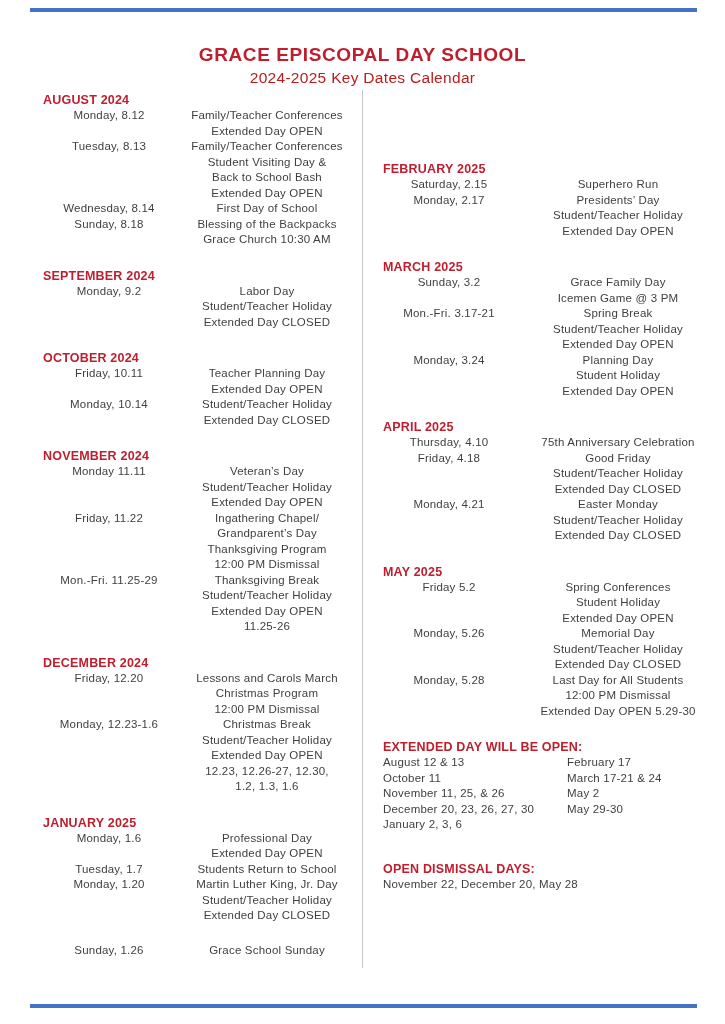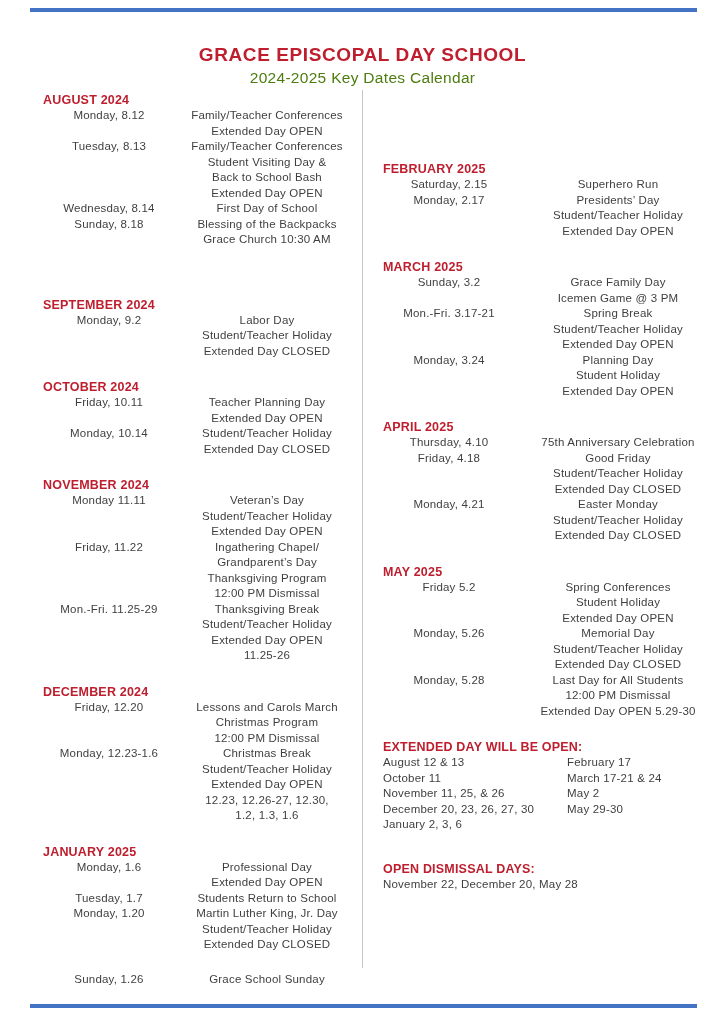--- a/index.html
+++ b/index.html
@@ -13,31 +13,31 @@
   .bar { position: absolute; left: 30px; width: 667px; height: 4px; background: var(--blue, #4472C4); }
   .bar.top { top: 8px; }
   .bar.bottom { top: 1004px; }
 
   .title {
     position: absolute; top: 44px; left: 0; right: 0; text-align: center;
     color: var(--red, #BE1E2D); font-weight: bold; font-size: 19px; letter-spacing: 0.6px;
   }
   .subtitle {
     position: absolute; top: 69px; left: 0; right: 0; text-align: center;
-    color: #4d7c0f; font-size: 15.5px; letter-spacing: 0.3px;
+    color: #b91c1c; font-size: 15.5px; letter-spacing: 0.3px;
   }
 
   .divider { position: absolute; left: 362px; top: 90px; width: 1px; height: 878px; background: var(--gray, #C6C6C6); }
 
   .col { position: absolute; font-size: 11.5px; line-height: 15.5px; color: var(--text, #3F3F3F); letter-spacing: 0.2px; }
   .col-left  { left: 43px;  top: 92px;  width: 316px; }
   .col-right { left: 383px; top: 161px; width: 338px; }
 
   .month { margin-bottom: 20px; }
-  .col-left .month:first-child { margin-bottom: 49px; }
+  .col-left .month:first-child { margin-bottom: 20px; }
   .month-heading, .section-heading {
     color: var(--red, #BE1E2D); font-weight: bold; font-size: 12.5px; line-height: 16px; letter-spacing: 0.2px;
   }
   .entry { display: flex; align-items: flex-start; text-align: center; }
   .entry.gap-before { margin-top: 19px; }
   .entry-date { width: 132px; flex: 0 0 132px; }
   .entry-desc { flex: 1; }
 
   .section { margin-bottom: 28px; }
   .ext-cols { display: flex; gap: 8px; }

